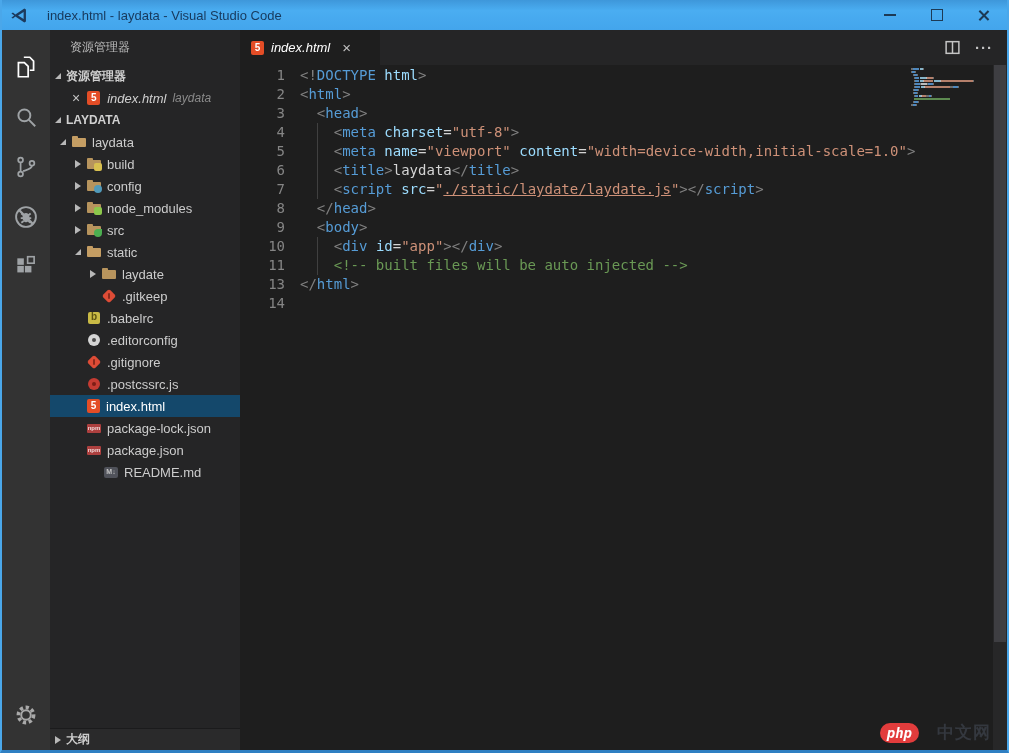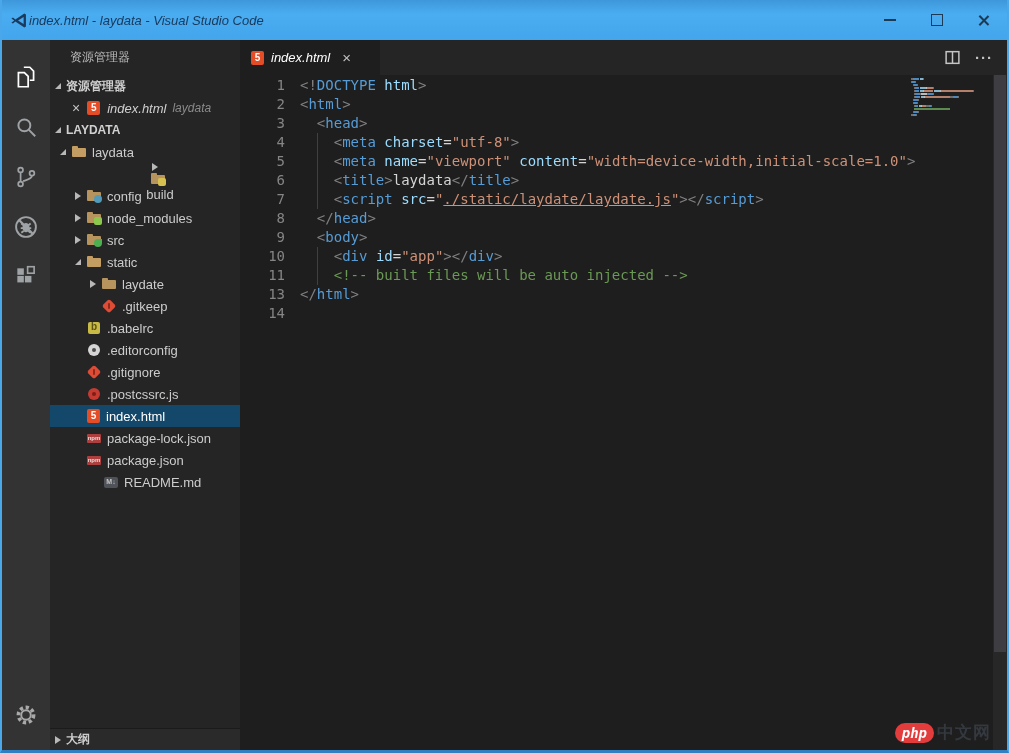--- a/index.html
+++ b/index.html
@@ -1,22 +1,22 @@
 <!DOCTYPE html>
 <html><head>
 <meta charset="utf-8">
 <style>
   html,body{margin:0;padding:0;width:1009px;height:753px;overflow:hidden;
     font-family:"Liberation Sans","DejaVu Sans",sans-serif;}
   .frame{position:relative;width:1009px;height:753px;box-sizing:border-box;
     border-left:2px solid #4aa7ea;border-right:2px solid #4aa7ea;border-bottom:3px solid #2f7fc2;
     background:#1e1e1e;display:flex;flex-direction:column;}
   
-  .titlebar{height:40px;flex:none;display:flex;align-items:center;gap:2px;padding-left:8px;
-    background:linear-gradient(#3e97da,#4aadf1 35%,#43a5ec);font-style:italic;}
+  .titlebar{height:30px;flex:none;display:flex;align-items:center;gap:20px;padding-left:8px;
+    background:linear-gradient(#3e97da,#4aadf1 35%,#43a5ec);}
   .vslogo{width:17px;height:17px;flex:none;}
   .title-text{font-size:13px;color:#17395c;}
   .win-controls{margin-left:auto;display:flex;height:100%;}
   .win-btn{width:47px;height:100%;display:flex;align-items:center;justify-content:center;cursor:default;}
   .glyph-min{width:12px;height:2px;background:#1d3a55;}
   .glyph-max{width:10px;height:10px;border:1.5px solid #1d3a55;}
   .glyph-close{position:relative;width:13px;height:13px;}
   .glyph-close::before,.glyph-close::after{content:"";position:absolute;left:6px;top:0;width:1.6px;height:13px;background:#1d3a55;}
   .glyph-close::before{transform:rotate(45deg);} .glyph-close::after{transform:rotate(-45deg);}
   
@@ -80,21 +80,21 @@
   .code{margin-left:15px;position:relative;white-space:pre;}
   .guide{position:absolute;top:0;bottom:0;width:1px;background:#404040;}
   .tok-p{color:#808080;} .tok-t{color:#569cd6;} .tok-a{color:#9cdcfe;} .tok-s{color:#ce9178;}
   .tok-u{color:#ce9178;text-decoration:underline;} .tok-x{color:#d4d4d4;} .tok-c{color:#6a9955;}
   .tok-o{color:#d4d4d4;} .tok-d{color:#d4d4d4;} .tok-w{white-space:pre;}
   .minimap{position:absolute;top:3px;right:16px;width:80px;}
   .mm-line{height:2px;margin-bottom:1px;white-space:nowrap;font-size:0;}
   .mm-line span{display:inline-block;height:2px;vertical-align:top;}
   .scrollbar{position:absolute;top:0;right:0;bottom:0;width:14px;background:#272728;}
   .scroll-slider{position:absolute;top:0;left:1px;right:1px;height:577px;background:#3e3e42;}
-  .watermark{position:absolute;right:16px;bottom:6px;display:flex;align-items:center;gap:3px;}
+  .watermark{position:absolute;right:16px;bottom:6px;display:flex;align-items:center;gap:18px;}
   .wm-logo{background:#e23c3c;color:#ffffff;font-style:italic;font-weight:bold;font-size:14px;
     padding:2px 7px;border-radius:12px;}
   .wm-text{color:#34383f;font-weight:bold;font-size:17px;letter-spacing:1px;}
   svg{display:block;}
 </style>
 </head>
 <body>
 
 <div class="frame">
 
@@ -196,21 +196,21 @@
         <span class="arr arr-exp"></span>
         <span>LAYDATA</span>
       </div>
 
       <div class="tree">
           <div class="tree-row" style="padding-left: 10px;">
             <span class="arr arr-exp"></span>
             <span class="ic ic-folder-open"></span>
             <span class="tree-label">laydata</span>
           </div>
-          <div class="tree-row" style="padding-left: 25px; flex-direction: column;">
+          <div class="tree-row" style="padding-left: 25px;">
             <span class="arr arr-col"></span>
             <span class="ic ic-folder-build">
               <span class="badge badge-build"></span>
             </span>
             <span class="tree-label">build</span>
           </div>
           <div class="tree-row" style="padding-left: 25px;">
             <span class="arr arr-col"></span>
             <span class="ic ic-folder-config">
               <span class="badge badge-config"></span>

